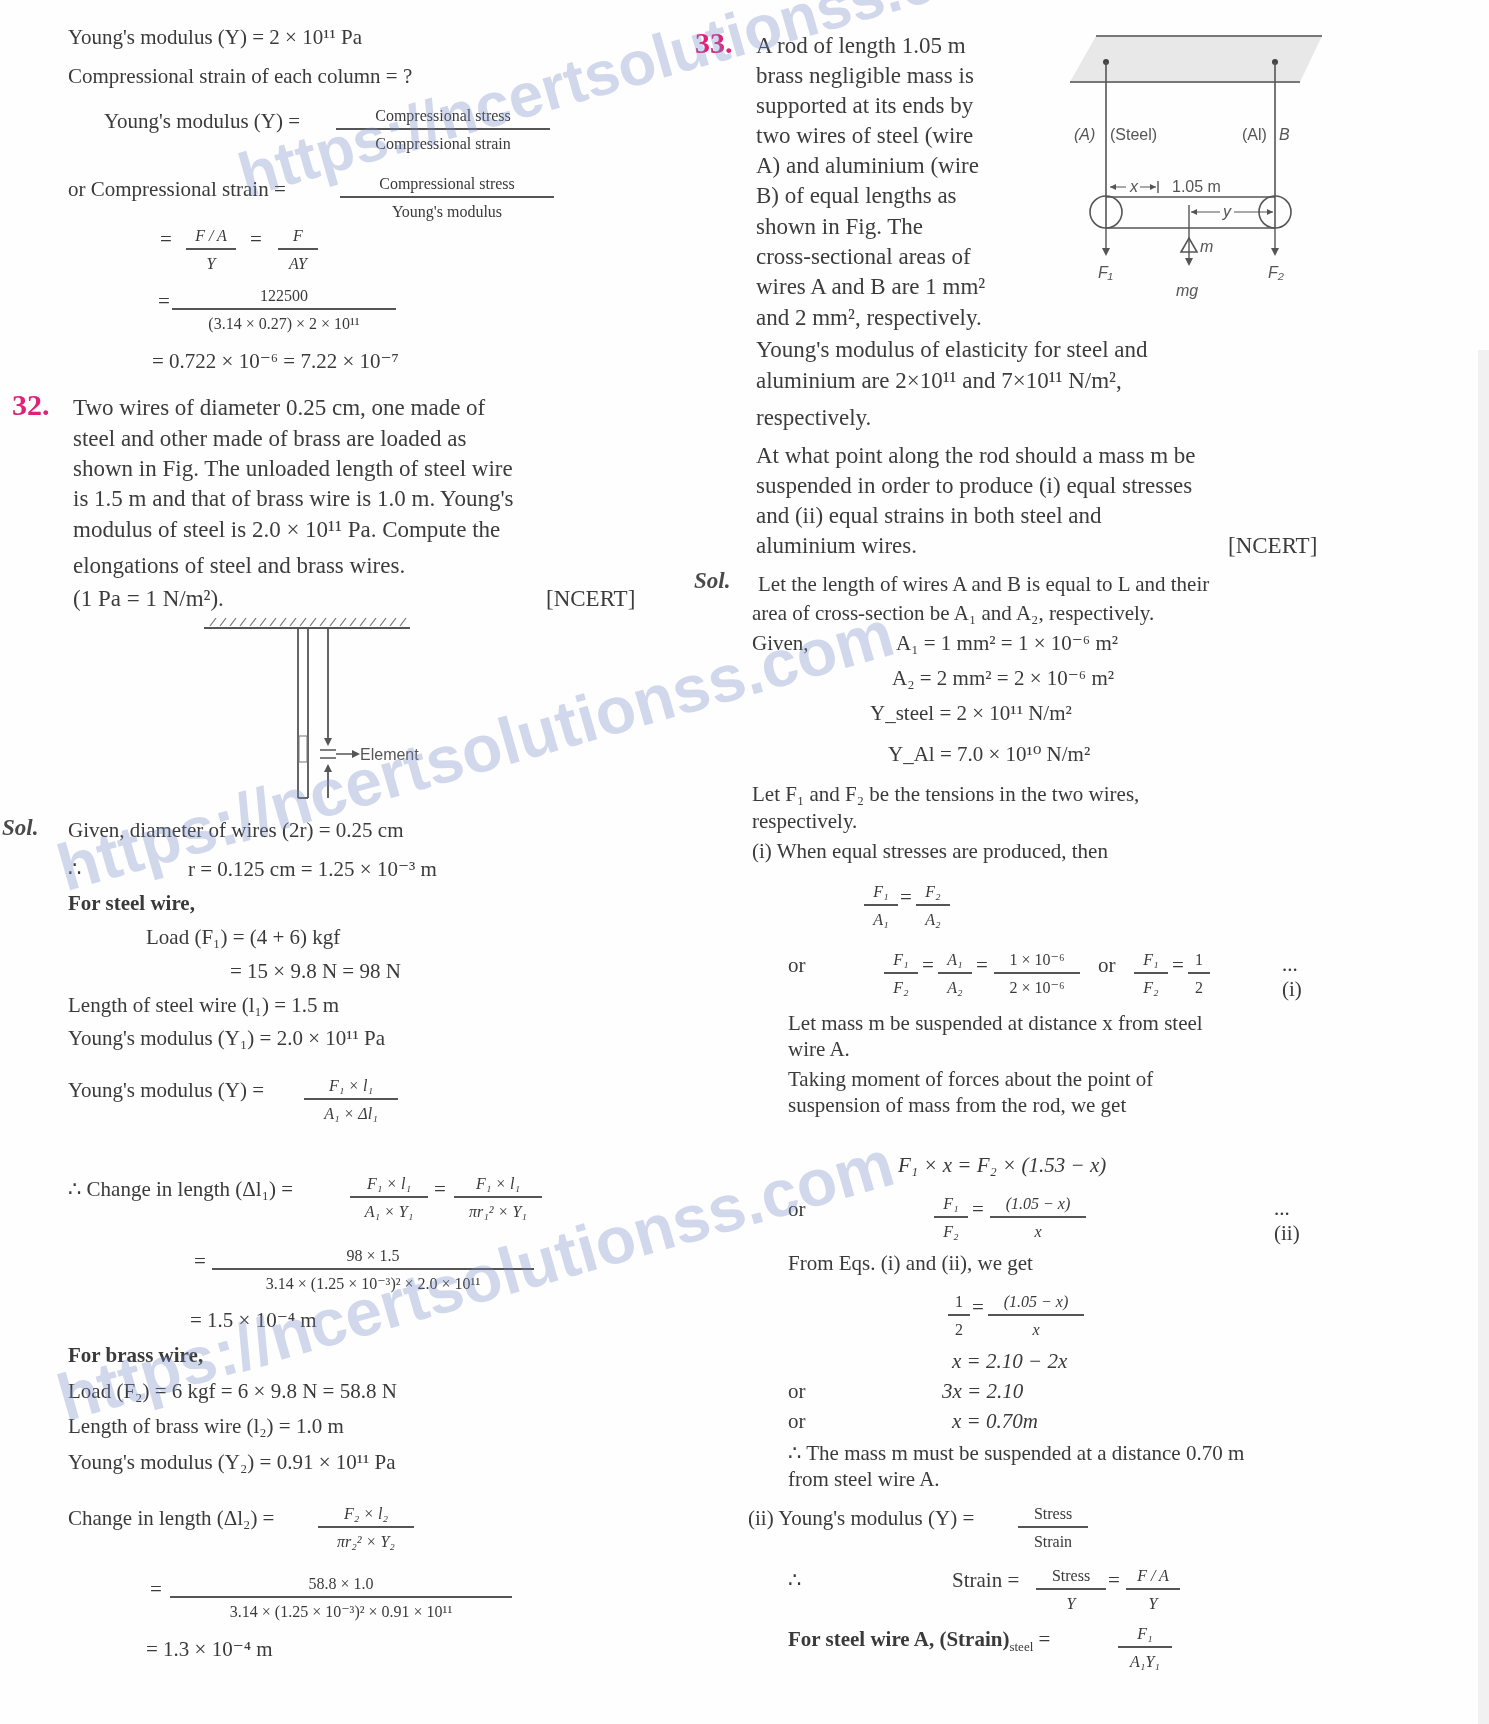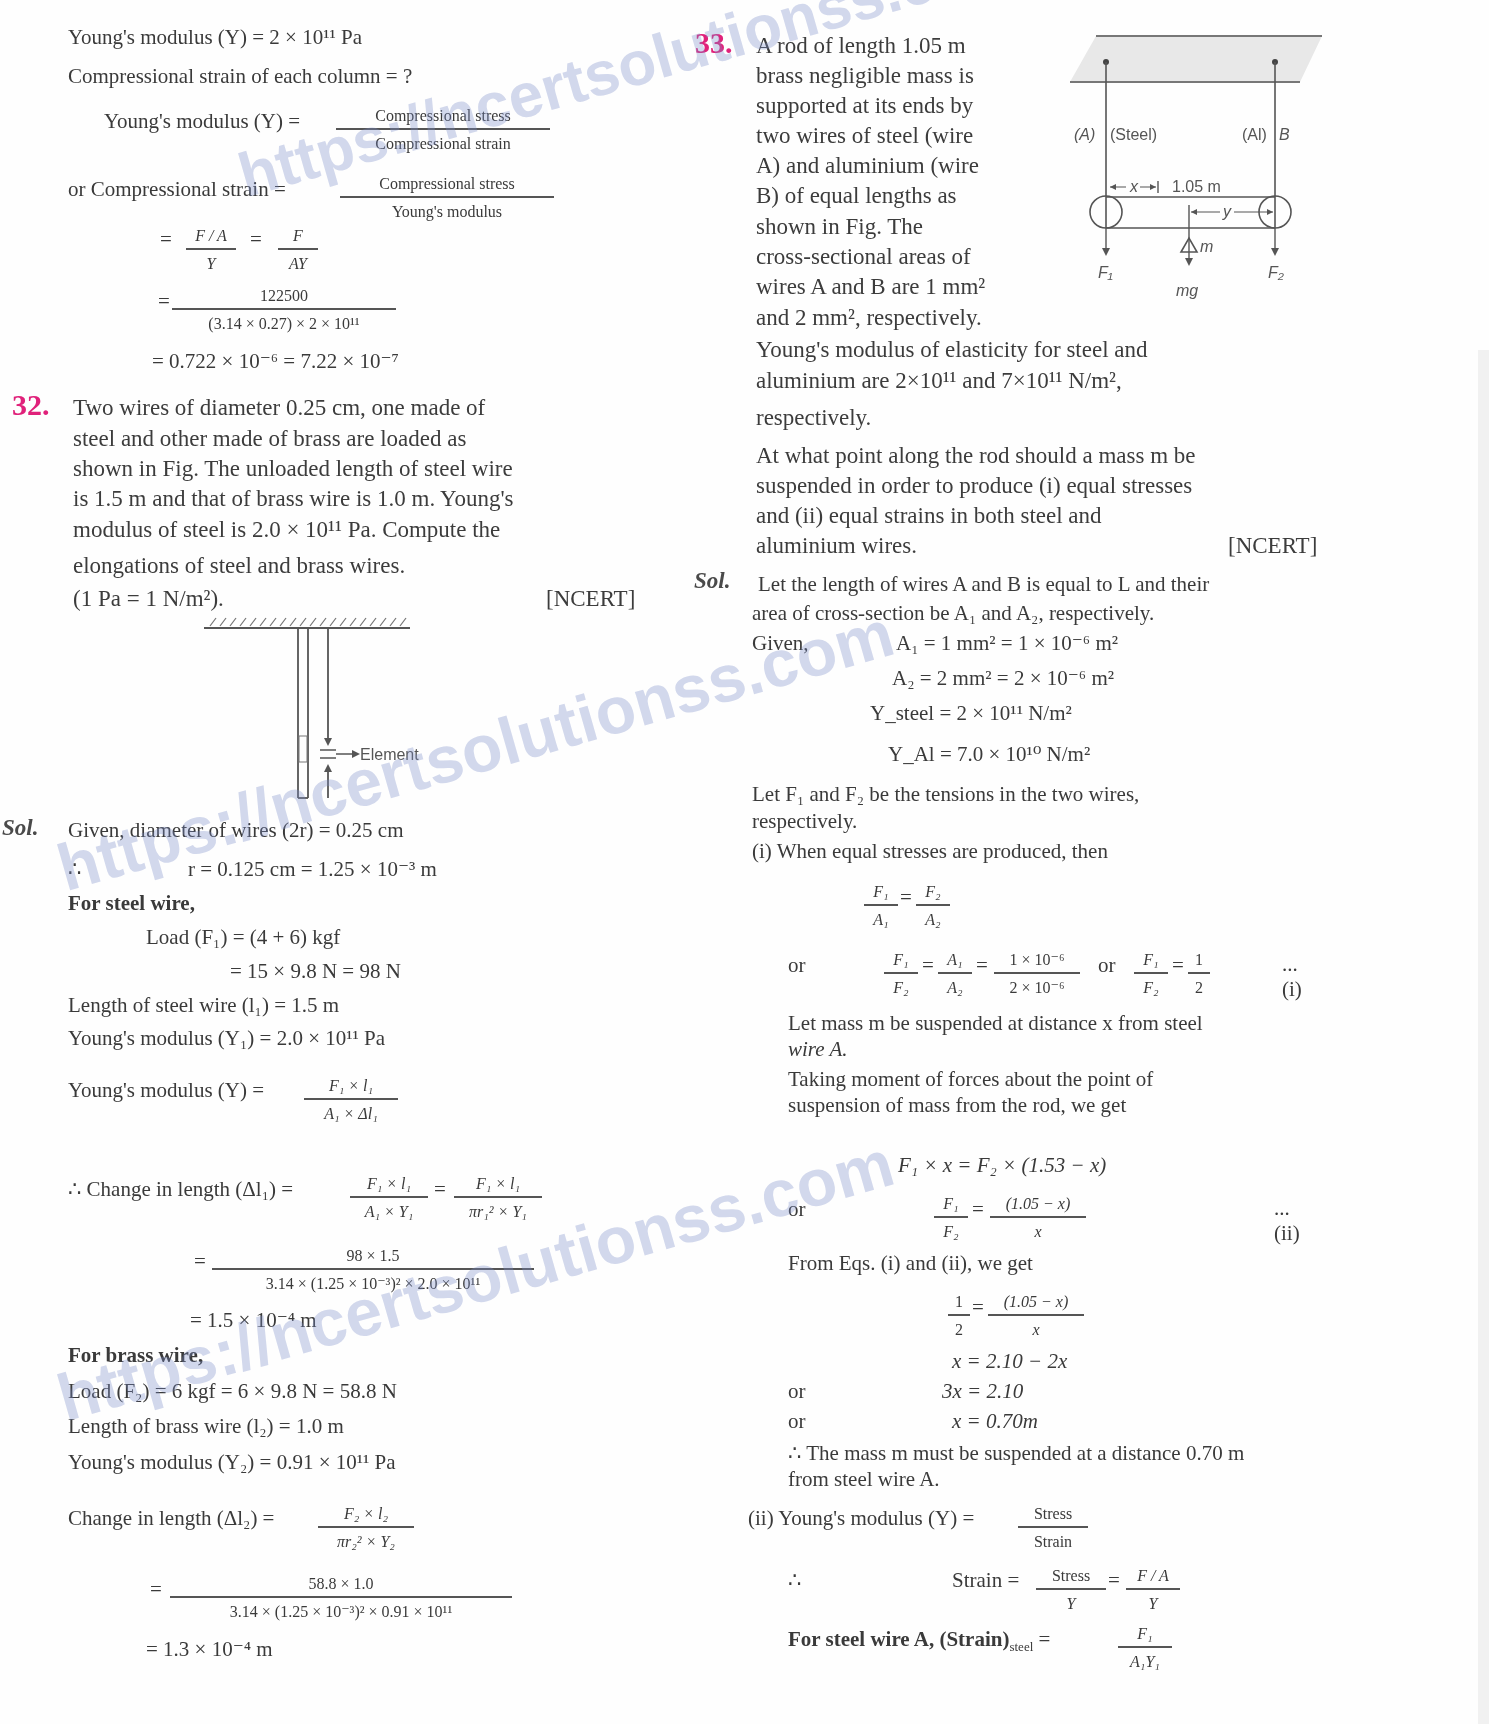--- a/index.html
+++ b/index.html
@@ -281,21 +281,21 @@
       <span class="den">F₂</span>
     </div>
     <div class="ln" style="left:1172px;top:952px;">=</div>
     <div class="frac" style="left:1188px;top:936px;width:22px;">
       <span class="num">1</span>
       <span class="den">2</span>
     </div>
     <div class="tag" style="left:1282px;top:952px;">...(i)</div>
 
     <div class="ln" style="left:788px;top:1010px;">Let mass m be suspended at distance x from steel</div>
-    <div class="ln" style="left:788px;top:1036px;font-style:italic;">wire A.</div>
+    <div class="ln" style="left:788px;top:1036px;">wire A.</div>
     <div class="ln" style="left:788px;top:1066px;">Taking   moment   of   forces   about   the   point   of</div>
     <div class="ln" style="left:788px;top:1092px;">suspension of mass from the rod, we get</div>
     <div class="ln ital" style="left:898px;top:1152px;">F₁ × x = F₂ × (1.53 − x)</div>
 
     <div class="ln" style="left:788px;top:1196px;">or</div>
     <div class="frac ital" style="left:934px;top:1180px;width:34px;">
       <span class="num">F₁</span>
       <span class="den">F₂</span>
     </div>
     <div class="ln" style="left:972px;top:1196px;">=</div>

